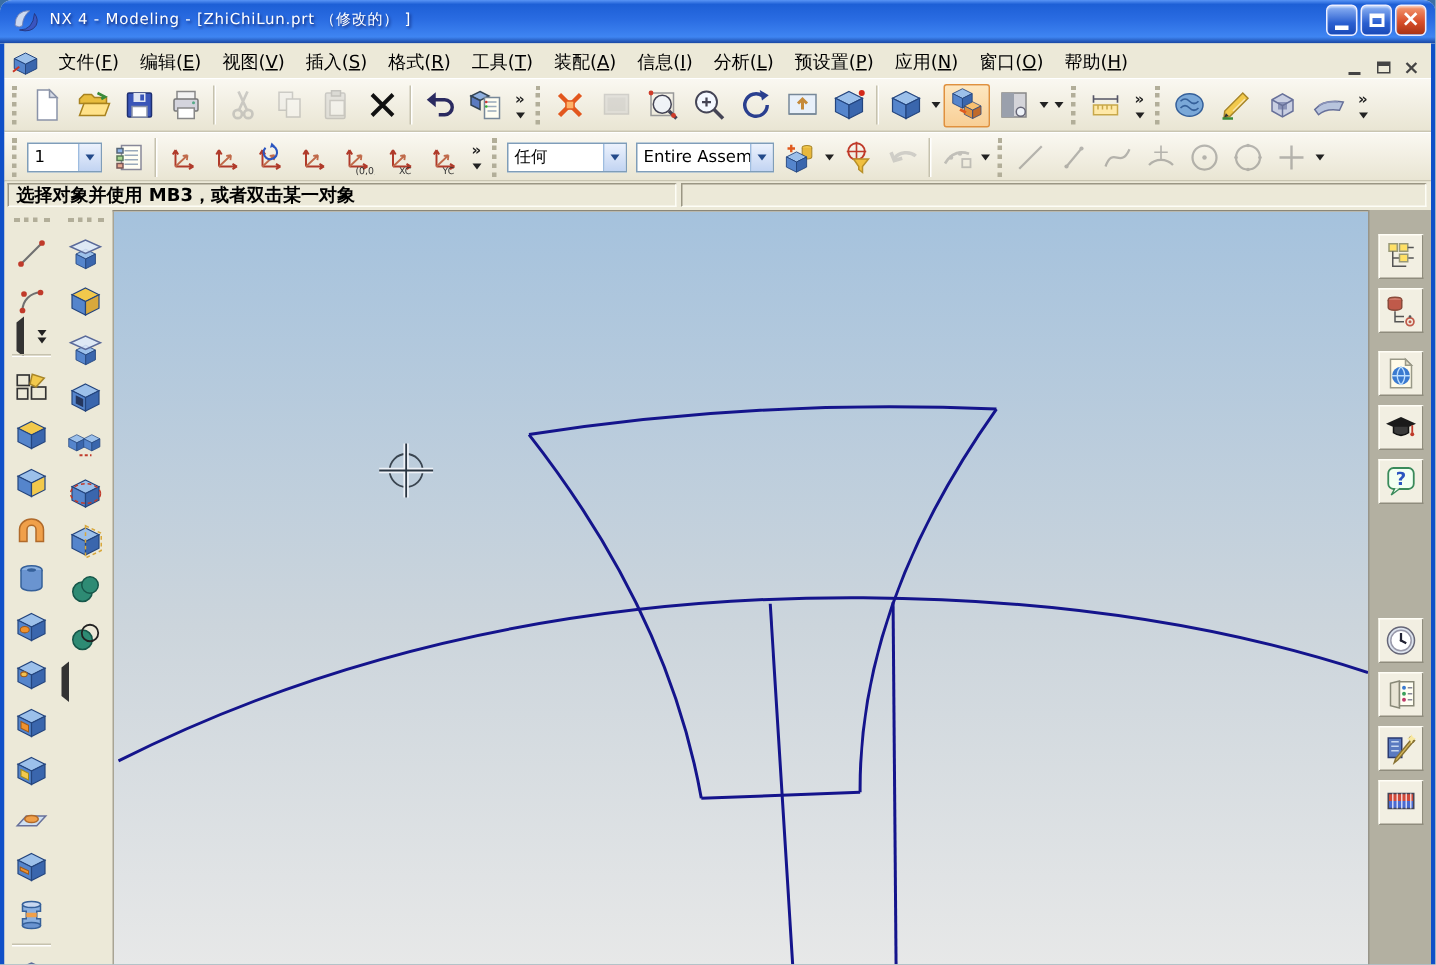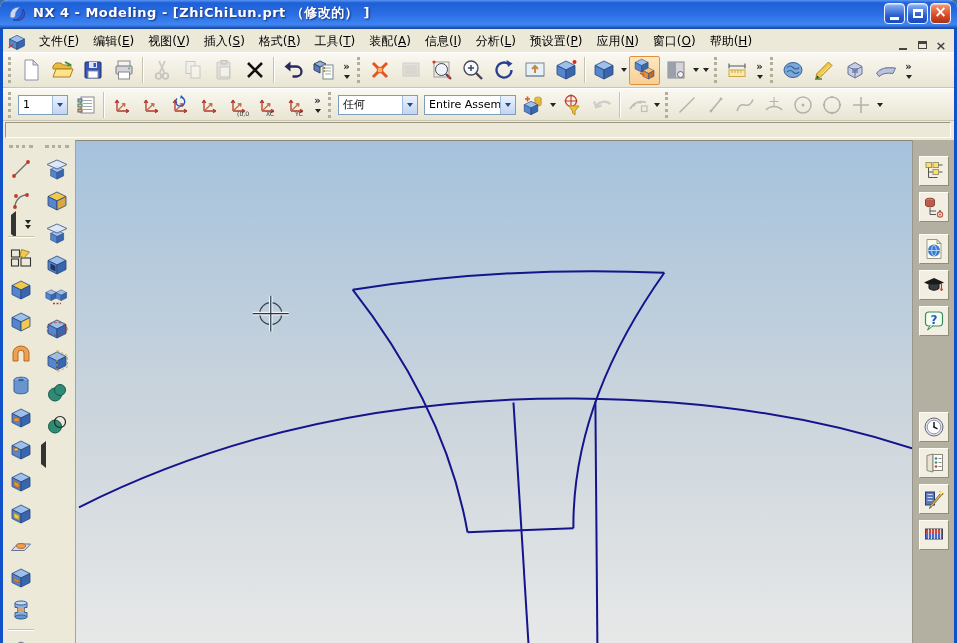--- a/index.html
+++ b/index.html
@@ -1,21 +1,21 @@
 <!DOCTYPE html>
 <html><head>
 <meta charset="utf-8">
 <style>
   *{box-sizing:border-box}
   html,body{margin:0;padding:0}
   body{width:957px;height:643px;overflow:hidden;font-family:"DejaVu Sans","Liberation Sans",sans-serif;background:#3a6ea5}
   .window{width:957px;height:643px;display:flex;flex-direction:column;border-radius:8px 8px 0 0;overflow:hidden;background:#ece9d8}
   .titlebar{height:29px;flex:0 0 29px;display:flex;align-items:center;padding:2px 6px 5px 8px;
     background:linear-gradient(180deg,#5a95f5 0%,#1d5fd6 10%,#2a6ce2 45%,#3f85f2 85%,#16439e 100%)}
-  .title-text{color:#fff;font-weight:bold;font-size:13px;letter-spacing:.5px;text-shadow:1px 1px 2px rgba(0,0,60,.65);margin-left:6px;flex:1;white-space:nowrap;overflow:hidden}
+  .title-text{color:#fff;font-weight:normal;font-size:10px;letter-spacing:.5px;text-shadow:1px 1px 2px rgba(0,0,60,.65);margin-left:6px;flex:1;white-space:nowrap;overflow:hidden}
   .caption-buttons{display:flex;gap:2px}
   .wbtn{width:21px;height:21px;border-radius:4px;border:1px solid #eef;display:flex;align-items:center;justify-content:center;
     background:linear-gradient(180deg,#8fb4f5,#2a5fd0 60%,#1a4ab8);box-shadow:inset 0 1px 1px rgba(255,255,255,.5)}
   .wbtn.close{background:linear-gradient(180deg,#f59a72,#d94f2b 55%,#a83315)}
   .glyph-min{width:9px;height:3px;background:#fff;margin-top:10px}
   .glyph-max{width:10px;height:9px;border:2px solid #fff;border-top-width:3px}
   .wbtn.close span{color:#fff;font-weight:bold;font-size:15px;line-height:1;margin-top:-2px}
   .frame{flex:1;display:flex;flex-direction:column;border-left:3px solid #1050c8;border-right:3px solid #1050c8;background:#ece9d8;min-height:0}
   .menubar{height:23px;flex:0 0 23px;display:flex;align-items:flex-end;padding:0 2px;font-size:12px;color:#000;background:#ece9d8}
   .menu-item{padding:2px 7px;white-space:nowrap}
@@ -594,20 +594,21 @@
             <svg width="24" height="24" viewBox="0 0 24 24">
               <path d="M12,4 v16 M4,12 h16" stroke="#6a6a58" stroke-width="1.6"></path>
             </svg>
           </span>
         </div>
         <div class="ddarr">
           <span class="tri-d"></span>
         </div>
       </div>
     <div class="promptbar">
+      <div class="pcell main-cell">选择对象并使用 MB3，或者双击某一对象</div>
       <div class="pcell aux-cell"></div>
     </div>
     <div class="main">
       <div class="left-dock">
         <div class="dockcol" id="dock-col1">
             <div class="hgrip"></div>
             <div class="dbtn">
               <span class="ic">
                 <svg width="24" height="24" viewBox="0 0 24 24">
                   <path d="M5,19 L19,5" stroke="#707070" stroke-width="1.4"></path>

